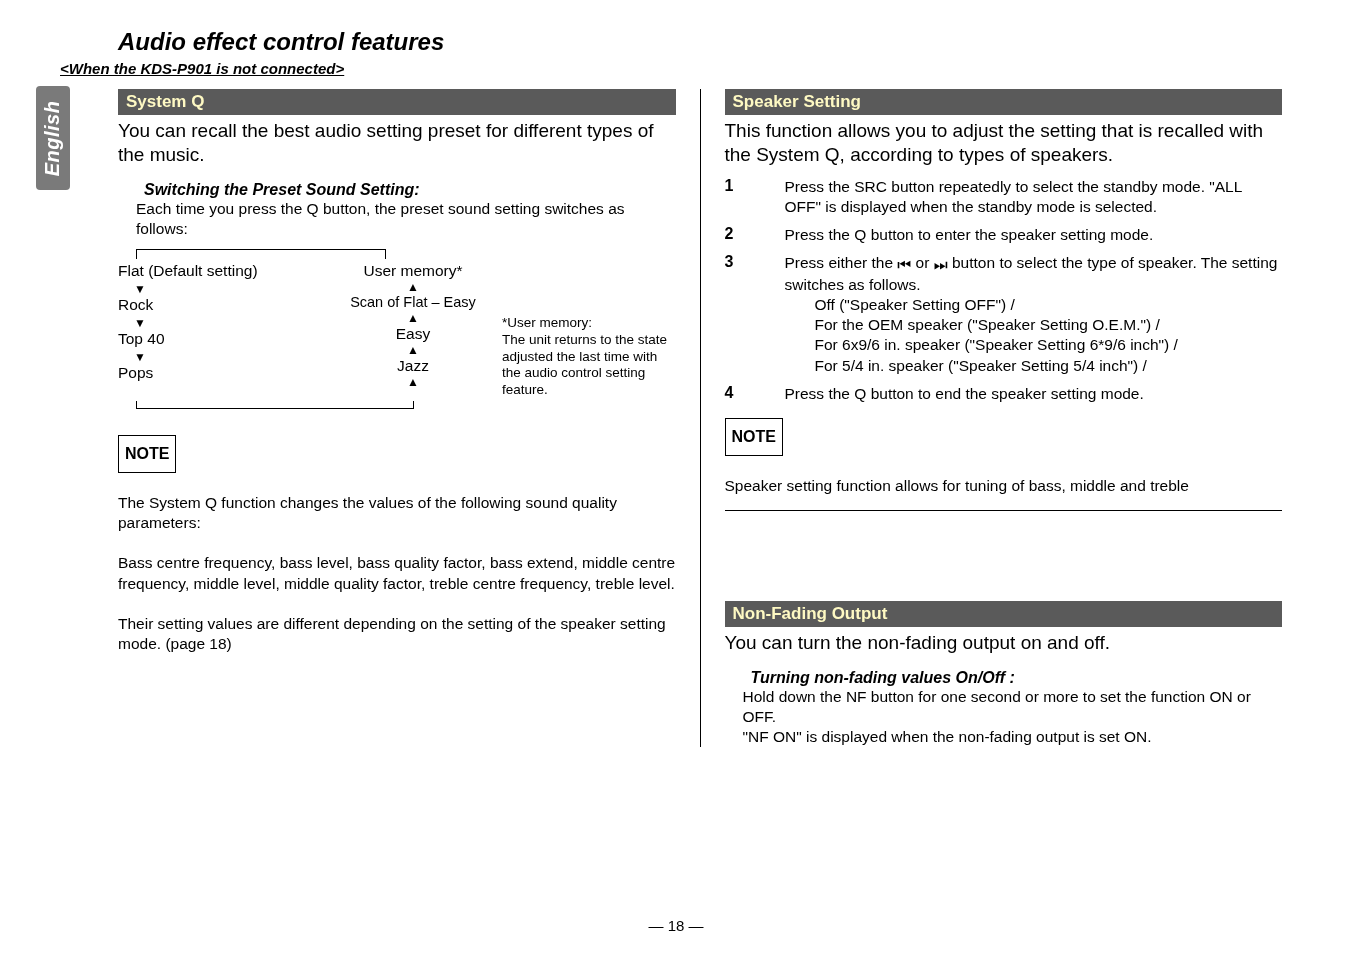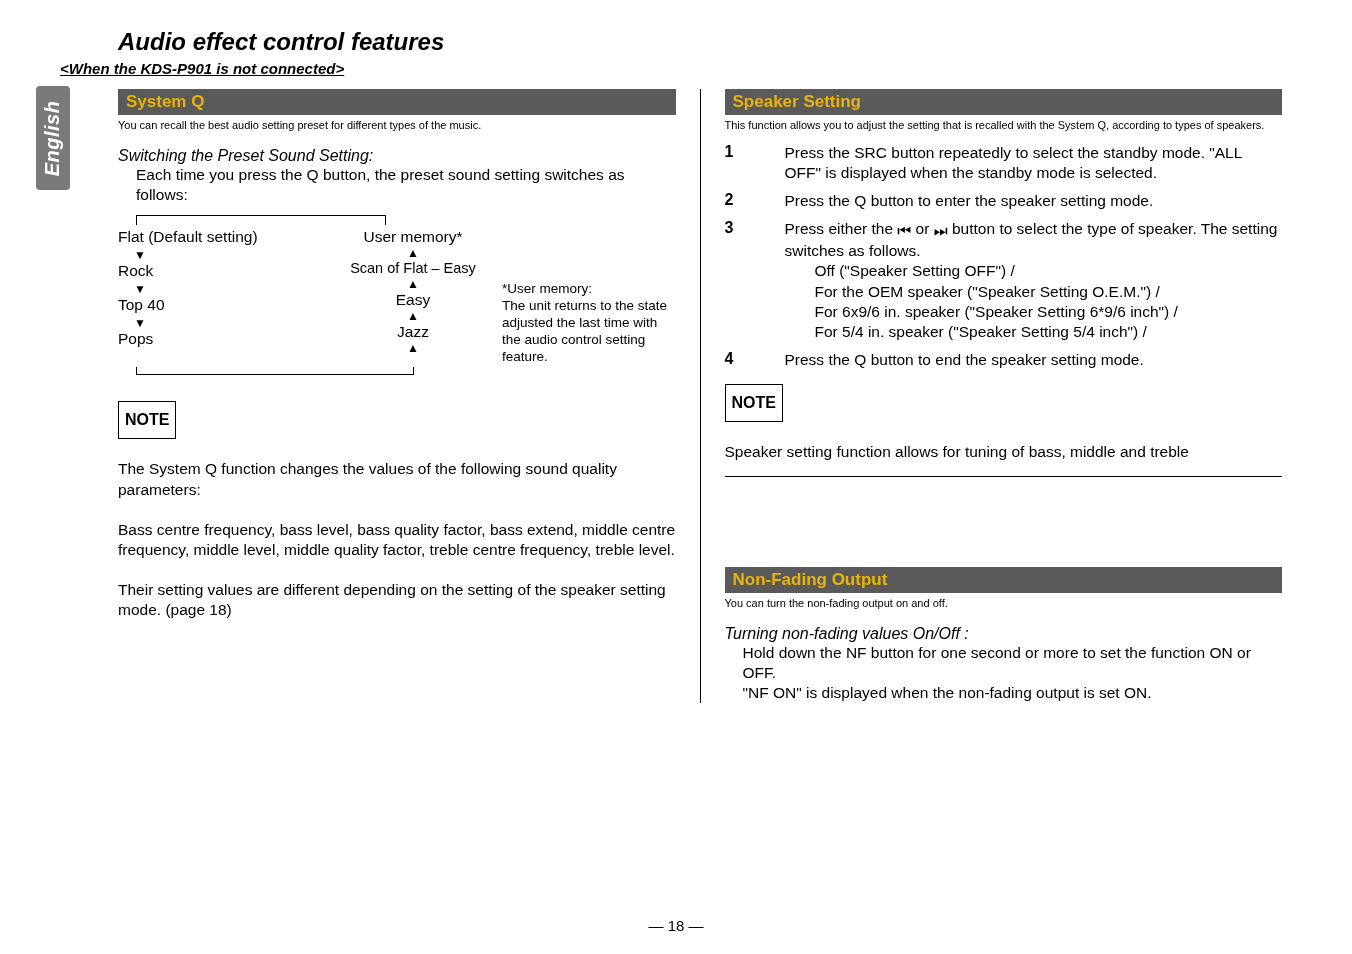--- a/index.html
+++ b/index.html
@@ -6,23 +6,23 @@
   html, body { width: 1352px; height: 954px; background: #fff; font-family: Arial, Helvetica, sans-serif; color: #000; }
   .page { position: relative; width: 1352px; height: 954px; padding: 28px 60px 20px 60px; }
   .side-tab { position: absolute; left: 36px; top: 86px; width: 34px; height: 104px; background: #7a7a7a; border-radius: 4px; display: flex; align-items: center; justify-content: center; }
   .side-tab span { transform: rotate(-90deg); color: #fff; font-weight: bold; font-style: italic; font-size: 20px; letter-spacing: 0.5px; }
   .title { font-size: 24px; font-weight: bold; font-style: italic; margin-left: 58px; }
   .subtitle { font-size: 15px; font-weight: bold; font-style: italic; text-decoration: underline; margin-top: 4px; }
   .columns { display: flex; margin-top: 12px; }
   .col { flex: 1; padding: 0 8px; }
   .col-left { margin-left: 50px; border-right: 1px solid #000; padding-right: 24px; }
   .col-right { padding-left: 24px; padding-right: 10px; }
-  .section-bar { background: #5a5a5a; color: #eab308; font-weight: bold; font-size: 17px; padding: 3px 8px; margin-bottom: 4px; }
-  .lead { font-size: 11px; line-height: 1.25; }
-  .sub-head { font-size: 16px; font-weight: normal; font-style: italic; margin-top: 14px; }
+  .section-bar { background: #5a5a5a; color: #fef9c3; font-weight: bold; font-size: 17px; padding: 3px 8px; margin-bottom: 4px; }
+  .lead { font-size: 19px; line-height: 1.25; }
+  .sub-head { font-size: 16px; font-weight: bold; font-style: italic; margin-top: 14px; margin-left: 26px; }
   .body-text { font-size: 15.5px; line-height: 1.3; margin-left: 18px; }
   .preset-box { margin-top: 10px; font-size: 15.5px; line-height: 1.3; }
   .preset-row { display: flex; align-items: flex-start; }
   .preset-left { width: 210px; }
   .preset-left .item { margin-bottom: 2px; }
   .arrow-down { font-size: 12px; margin-left: 16px; line-height: 1; }
   .preset-mid { width: 170px; text-align: center; }
   .preset-mid .arrow-up { font-size: 12px; line-height: 1; }
   .preset-right { flex: 1; font-size: 13.5px; line-height: 1.25; padding-left: 4px; margin-top: 54px;}
   .note-box { border: 1px solid #000; display: inline-block; padding: 9px 6px; font-size: 16px; font-weight: bold; margin-top: 26px; }

